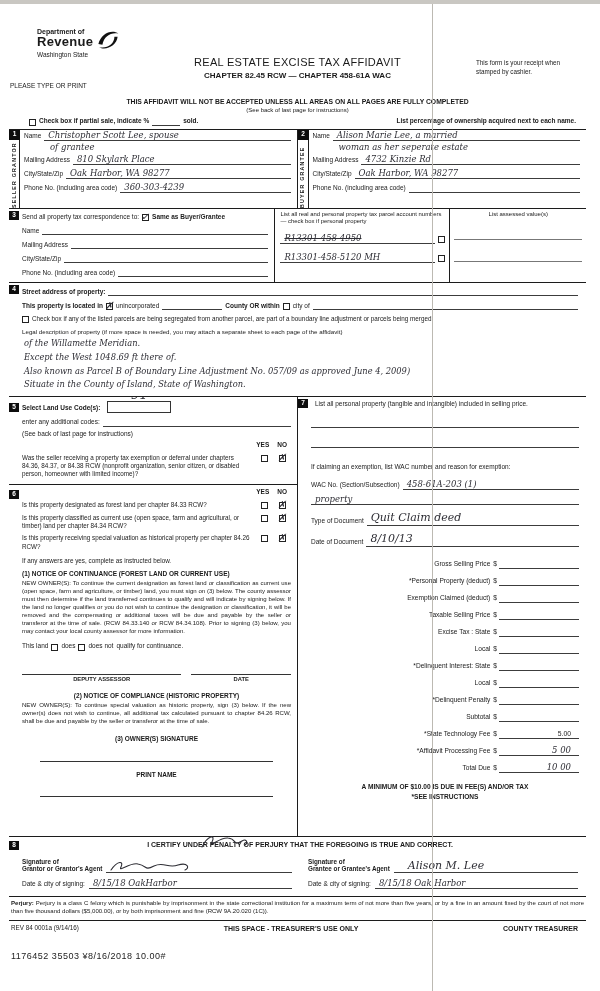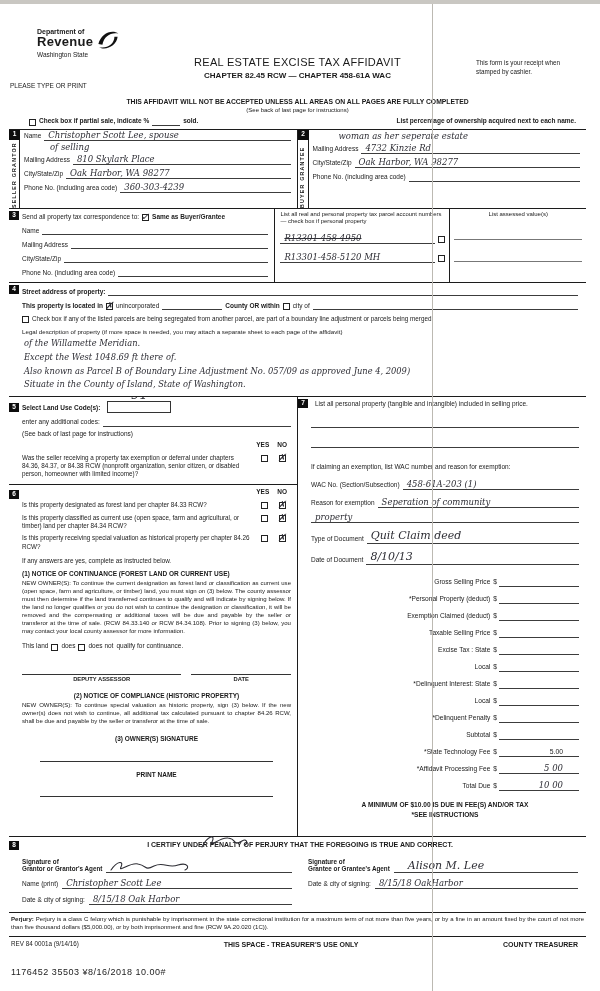--- a/index.html
+++ b/index.html
@@ -94,21 +94,21 @@
 
 .intro{font-size:6.5px;padding-left:1px;margin-top:1px}
 .wlfull{border-bottom:1px solid #3c3c3c;height:11px;position:relative}
 .wlfull.sp{margin-top:9px}
 .exintro{font-size:6.5px;margin-top:15px}
 .money{margin-top:13px}
 .mrow{display:flex;justify-content:flex-end;align-items:flex-end;margin-top:8px}
 .mlbl{font-size:6.6px;white-space:nowrap}
 .dollar{font-size:6.6px;margin:0 2px 0 3px}
 .mline{width:80px;border-bottom:1px solid #3c3c3c;height:9px;position:relative;flex:none}
-.mv{position:absolute;right:16px;bottom:-1px}
+.mv{position:absolute;right:8px;bottom:-1px}
 .pv{font-size:6.8px;color:#1c1c1c;font-family:"Liberation Sans",sans-serif;font-style:normal}
 .minnote{font-size:6.6px;font-weight:bold;text-align:center;margin-top:10px}
 .seeinst{font-size:6.6px;font-weight:bold;text-align:center;margin-top:2px}
 
 .s8{position:relative;border-bottom:1px solid #1c1c1c;padding:3px 8px 7px 13px}
 .s8 .num{left:0;top:4px}
 .certify{text-align:center;font-size:7px;font-weight:bold;position:relative}
 .s8grid{display:grid;grid-template-columns:1fr 1fr;column-gap:16px;margin-top:2px}
 .scell{display:flex;align-items:flex-end;gap:4px;margin-top:7px}
 .slbl2{font-size:6.3px;line-height:1.2;white-space:nowrap}
@@ -172,21 +172,21 @@
           <div class="num">1</div>
           <div class="vlbl">SELLER GRANTOR</div>
         </div>
         <div class="fields">
           <div class="fr first">
               <span class="lbl">Name</span>
               <span class="wl">
                 <span class="hw hwv">Christopher Scott Lee, spouse</span>
               </span>
             </div>
-          <div class="hwline"><span class="hw">of selling</span></div>
+          <div class="hwline"><span class="hw">of grantee</span></div>
           <div class="fr">
               <span class="lbl">Mailing Address</span>
               <span class="wl">
                 <span class="hw hwv">810 Skylark Place</span>
               </span>
             </div>
           <div class="fr">
               <span class="lbl">City/State/Zip</span>
               <span class="wl">
                 <span class="hw hwv">Oak Harbor, WA 98277</span>
@@ -199,20 +199,26 @@
               </span>
             </div>
         </div>
       </div>
       <div class="party">
         <div class="rail">
           <div class="num">2</div>
           <div class="vlbl">BUYER GRANTEE</div>
         </div>
         <div class="fields">
+          <div class="fr first">
+              <span class="lbl">Name</span>
+              <span class="wl">
+                <span class="hw hwv">Alison Marie Lee, a married</span>
+              </span>
+            </div>
           <div class="hwline"><span class="hw">woman as her seperate estate</span></div>
           <div class="fr">
               <span class="lbl">Mailing Address</span>
               <span class="wl">
                 <span class="hw hwv">4732 Kinzie Rd</span>
               </span>
             </div>
           <div class="fr">
               <span class="lbl">City/State/Zip</span>
               <span class="wl">
@@ -398,26 +404,20 @@
         <div class="intro" style="padding-left:4px">List all personal property (tangible and intangible) included in selling price.</div>
         <div class="wlfull sp"></div>
         <div class="wlfull sp"></div>
         <div class="exintro">If claiming an exemption, list WAC number and reason for exemption:</div>
         <div class="fr gap">
             <span class="lbl">WAC No. (Section/Subsection)</span>
             <span class="wl">
               <span class="hw hwv">458-61A-203 (1)</span>
             </span>
           </div>
-        <div class="fr gap">
-            <span class="lbl">Reason for exemption</span>
-            <span class="wl">
-              <span class="hw hwv">Seperation of community</span>
-            </span>
-          </div>
         <div class="wlfull" style="margin-top:4px">
             <span class="hw hwv">property</span>
           </div>
         <div class="fr" style="margin-top:12px">
             <span class="lbl">Type of Document</span>
             <span class="wl">
               <span class="hw hwv big">Quit Claim deed</span>
             </span>
           </div>
         <div class="fr" style="margin-top:12px">
@@ -549,26 +549,20 @@
         <div class="scell">
           <span class="slbl2 b">
             <span class="blk">Signature of</span>
             <span class="blk">Grantee or Grantee's Agent</span>
           </span>
           <span class="wl" style="height:13px">
               <span class="hw hwv script">Alison M. Lee</span>
             </span>
         </div>
         <div class="scell">
-          <span class="lbl">Name (print)</span>
-          <span class="wl">
-              <span class="hw hwv">Christopher Scott Lee</span>
-            </span>
-        </div>
-        <div class="scell">
           <span class="lbl">Date &amp; city of signing:</span>
           <span class="wl">
               <span class="hw hwv">8/15/18 OakHarbor</span>
             </span>
         </div>
         <div class="scell">
           <span class="lbl">Date &amp; city of signing:</span>
           <span class="wl">
               <span class="hw hwv">8/15/18 Oak Harbor</span>
             </span>

